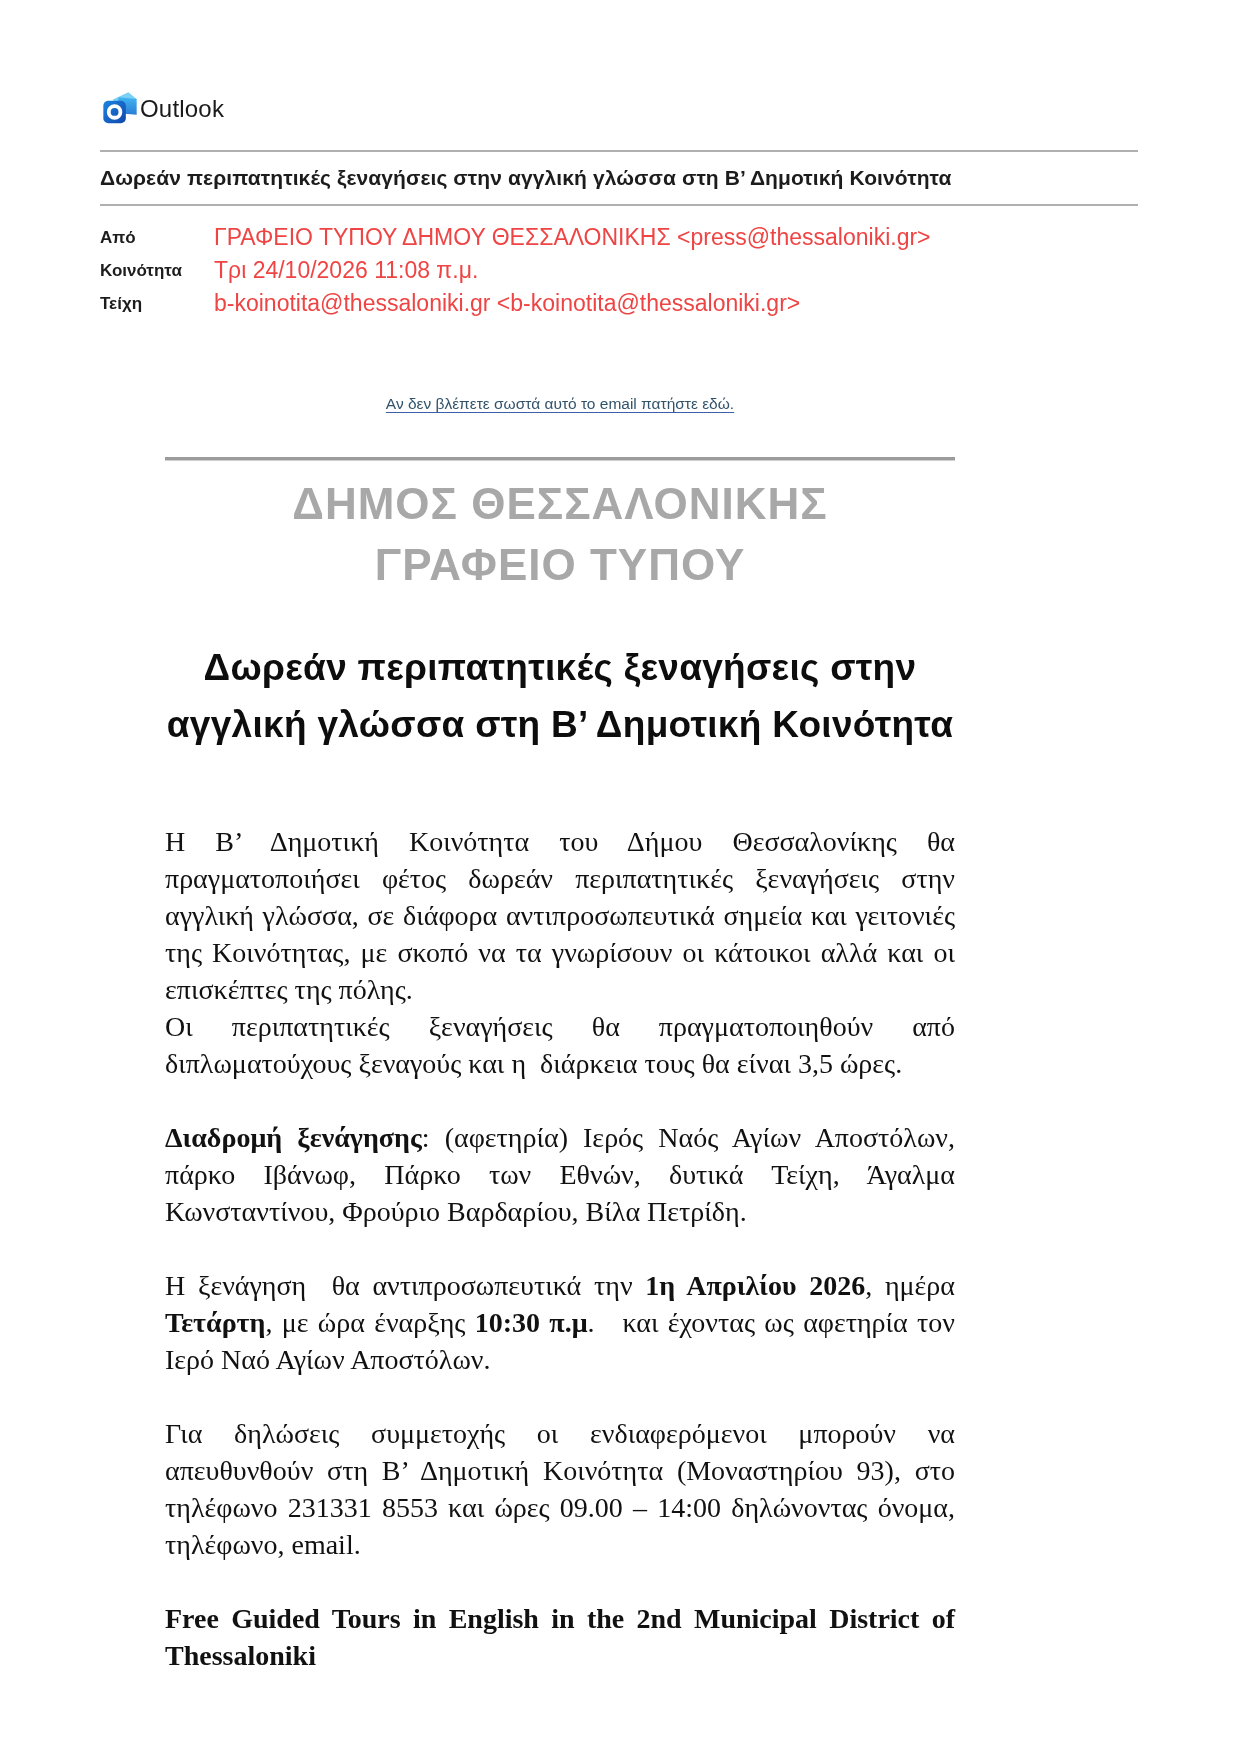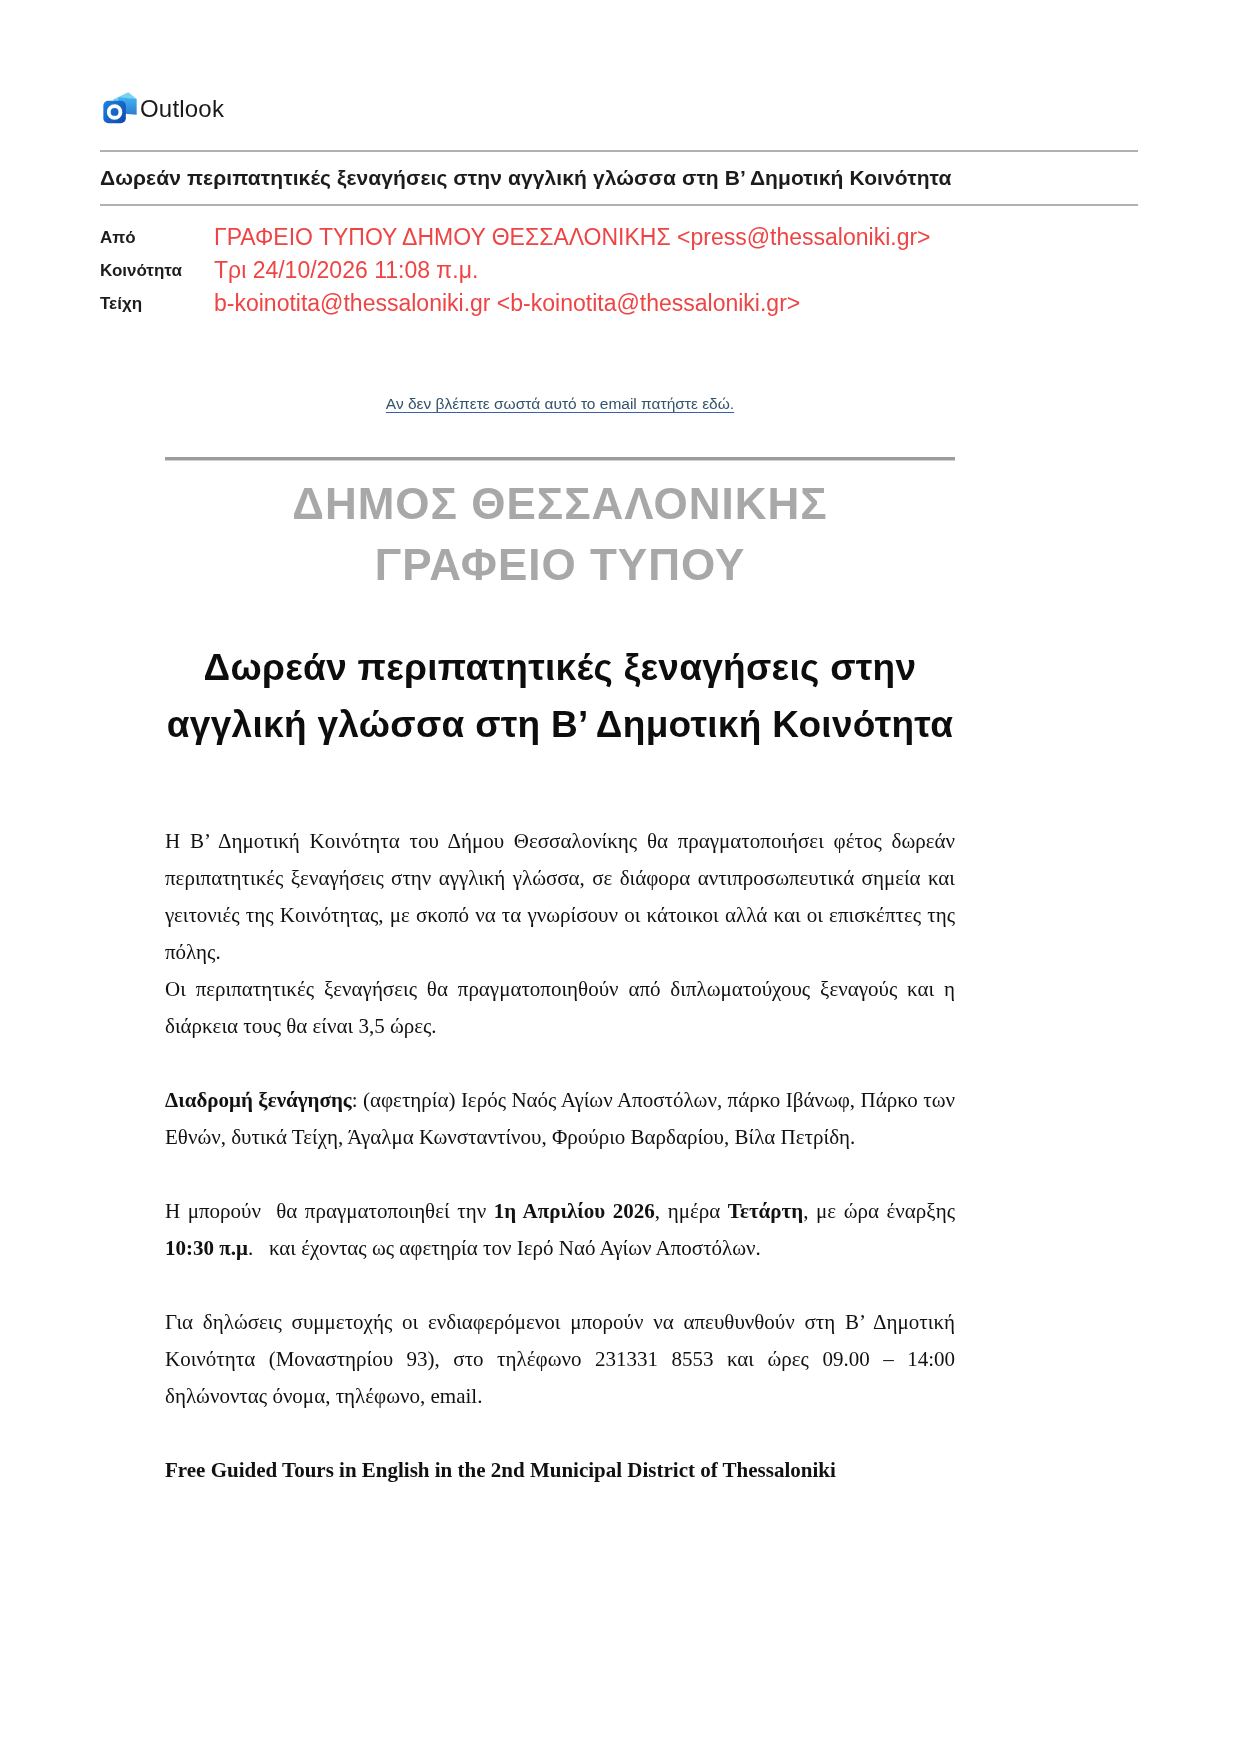--- a/index.html
+++ b/index.html
@@ -44,21 +44,21 @@
   .org-title {
     margin-top:12px; text-align:center; font-weight:700;
     font-size:44px; line-height:61px; color:#a8a8a8; letter-spacing:1px;
   }
   .headline {
     margin:44px 0 0 0; text-align:center; font-weight:700;
     font-size:37px; line-height:57px; color:#0d0d0d; letter-spacing:0.3px;
   }
   .body-text { font-family:"Liberation Serif", serif; color:#111111; }
   .para {
-    margin:0 0 37px 0; font-size:21px; line-height:37px;
+    margin:0 0 37px 0; font-size:28px; line-height:37px;
     text-align:justify; white-space:pre-wrap;
   }
   .para.first { margin-top:70px; }
   .para b { font-weight:700; }
 </style>
 </head>
 <body>
 
 <div class="page">
   <div class="frame">
@@ -111,21 +111,21 @@
         <div>ΔΗΜΟΣ ΘΕΣΣΑΛΟΝΙΚΗΣ</div>
         <div>ΓΡΑΦΕΙΟ ΤΥΠΟΥ</div>
       </div>
 
       <h1 class="headline">Δωρεάν περιπατητικές ξεναγήσεις στην αγγλική γλώσσα στη Β’ Δημοτική Κοινότητα</h1>
 
       <div class="body-text">
         <p class="para first"><span>Η Β’ Δημοτική Κοινότητα του Δήμου Θεσσαλονίκης θα πραγματοποιήσει φέτος δωρεάν περιπατητικές ξεναγήσεις στην αγγλική γλώσσα, σε διάφορα αντιπροσωπευτικά σημεία και γειτονιές της Κοινότητας, με σκοπό να τα γνωρίσουν οι κάτοικοι αλλά και οι επισκέπτες της πόλης.
 Οι περιπατητικές ξεναγήσεις θα πραγματοποιηθούν από διπλωματούχους ξεναγούς και η  διάρκεια τους θα είναι 3,5 ώρες.</span></p>
         <p class="para"><b>Διαδρομή ξενάγησης</b><span>: (αφετηρία) Ιερός Ναός Αγίων Αποστόλων, πάρκο Ιβάνωφ, Πάρκο των Εθνών, δυτικά Τείχη, Άγαλμα Κωνσταντίνου, Φρούριο Βαρδαρίου, Βίλα Πετρίδη.</span></p>
-        <p class="para"><span>Η μπορούν  θα πραγματοποιηθεί την </span><b>1η Απριλίου 2026</b><span>, ημέρα </span><b>Τετάρτη</b><span>, με ώρα έναρξης </span><b>10:30 π.μ</b><span>.   και έχοντας ως αφετηρία τον Ιερό Ναό Αγίων Αποστόλων.</span></p>
+        <p class="para"><span>Η ξενάγηση  θα αντιπροσωπευτικά την </span><b>1η Απριλίου 2026</b><span>, ημέρα </span><b>Τετάρτη</b><span>, με ώρα έναρξης </span><b>10:30 π.μ</b><span>.   και έχοντας ως αφετηρία τον Ιερό Ναό Αγίων Αποστόλων.</span></p>
         <p class="para"><span>Για δηλώσεις συμμετοχής οι ενδιαφερόμενοι μπορούν να απευθυνθούν στη Β’ Δημοτική Κοινότητα (Μοναστηρίου 93), στο τηλέφωνο 231331 8553 και ώρες 09.00 – 14:00 δηλώνοντας όνομα, τηλέφωνο, email.</span></p>
         <p class="para"><b>Free Guided Tours in English in the 2nd Municipal District of Thessaloniki</b></p>
 
       </div>
     </div>
 
   </div>
 </div>
 
 </body></html>

